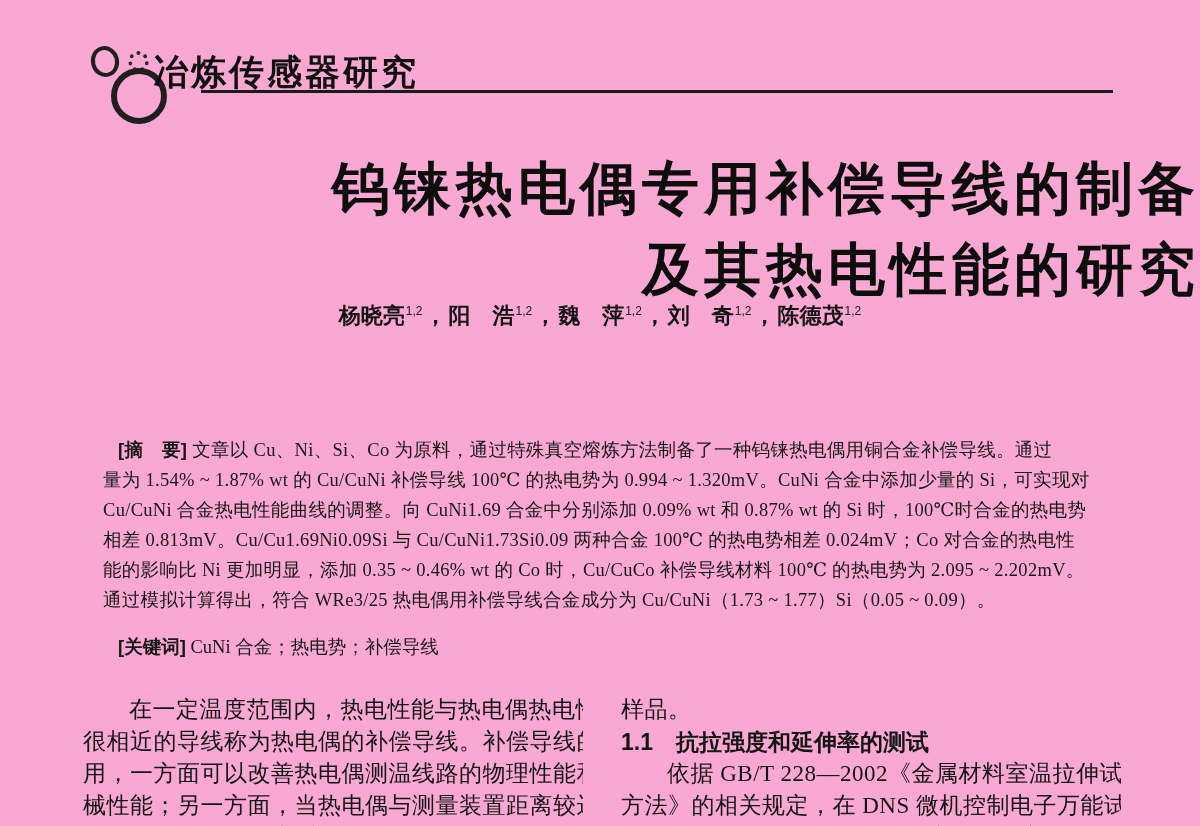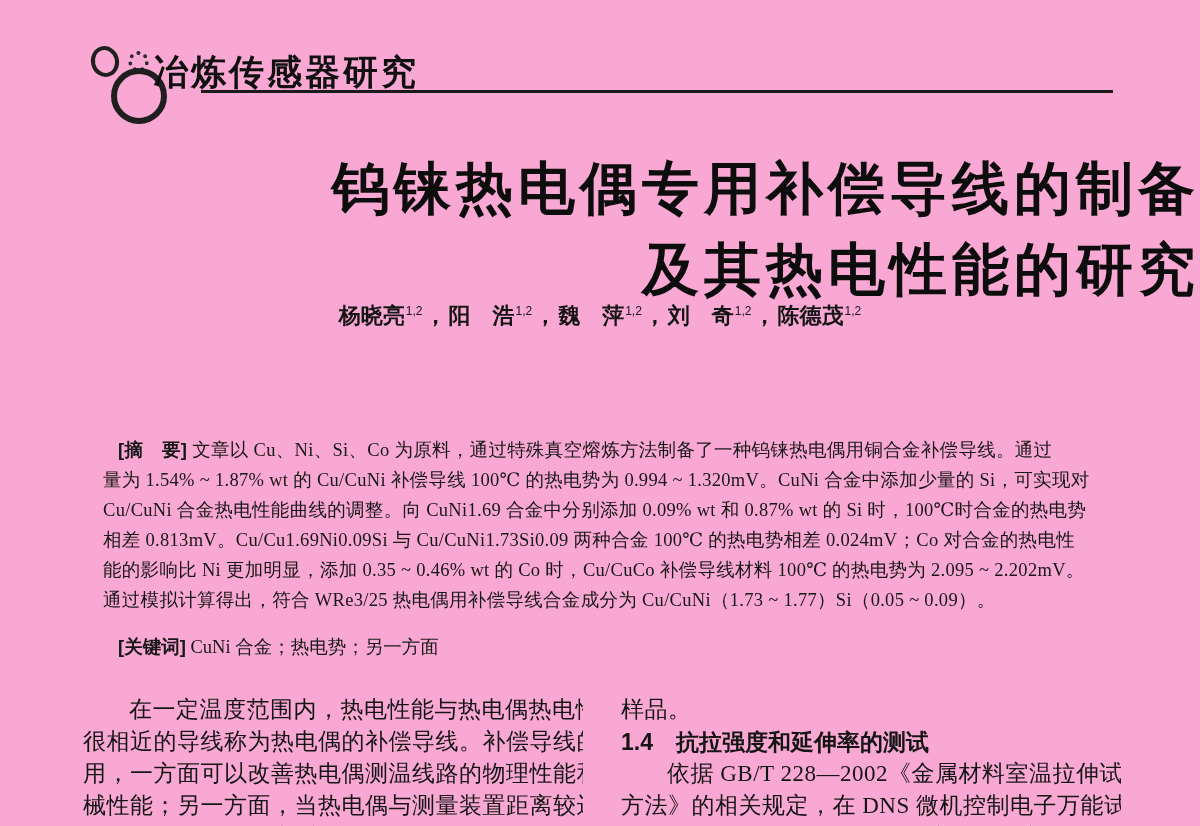--- a/index.html
+++ b/index.html
@@ -88,31 +88,31 @@
   <section class="abstract" id="abstract-block">
       <div class="abs-line"><b class="cn-label">[摘　要]</b> 文章以 Cu、Ni、Si、Co 为原料，通过特殊真空熔炼方法制备了一种钨铼热电偶用铜合金补偿导线。通过</div>
       <div class="abs-line">量为 1.54% ~ 1.87% wt 的 Cu/CuNi 补偿导线 100℃ 的热电势为 0.994 ~ 1.320mV。CuNi 合金中添加少量的 Si，可实现对</div>
       <div class="abs-line">Cu/CuNi 合金热电性能曲线的调整。向 CuNi1.69 合金中分别添加 0.09% wt 和 0.87% wt 的 Si 时，100℃时合金的热电势</div>
       <div class="abs-line">相差 0.813mV。Cu/Cu1.69Ni0.09Si 与 Cu/CuNi1.73Si0.09 两种合金 100℃ 的热电势相差 0.024mV；Co 对合金的热电性</div>
       <div class="abs-line">能的影响比 Ni 更加明显，添加 0.35 ~ 0.46% wt 的 Co 时，Cu/CuCo 补偿导线材料 100℃ 的热电势为 2.095 ~ 2.202mV。</div>
       <div class="abs-line">通过模拟计算得出，符合 WRe3/25 热电偶用补偿导线合金成分为 Cu/CuNi（1.73 ~ 1.77）Si（0.05 ~ 0.09）。</div>
     </section>
 
   <div class="keywords">
-    <b class="cn-label">[关键词]</b><span> CuNi 合金；热电势；另一方面</span>
+    <b class="cn-label">[关键词]</b><span> CuNi 合金；热电势；补偿导线</span>
   </div>
 
   <div class="col col-left" id="col-left">
       <div class="body-line indent">在一定温度范围内，热电性能与热电偶热电性能</div>
       <div class="body-line ">很相近的导线称为热电偶的补偿导线。补偿导线的使</div>
       <div class="body-line ">用，一方面可以改善热电偶测温线路的物理性能和机</div>
       <div class="body-line ">械性能；另一方面，当热电偶与测量装置距离较远</div>
       <div class="body-line ">时，可以节省大量贵重材料，降低测量线路成</div>
     </div>
   <div class="col col-right" id="col-right">
       <div class="body-line ">样品。</div>
-      <div class="body-line heading">1.4　抗拉强度和延伸率的测试</div>
+      <div class="body-line heading">1.1　抗拉强度和延伸率的测试</div>
       <div class="body-line indent">依据 GB/T 228—2002《金属材料室温拉伸试验</div>
       <div class="body-line ">方法》的相关规定，在 DNS 微机控制电子万能试验</div>
       <div class="body-line ">机上对制备的样品进行抗拉强度和延伸率的测试</div>
     </div>
 
 </div>
 
 </body></html>

